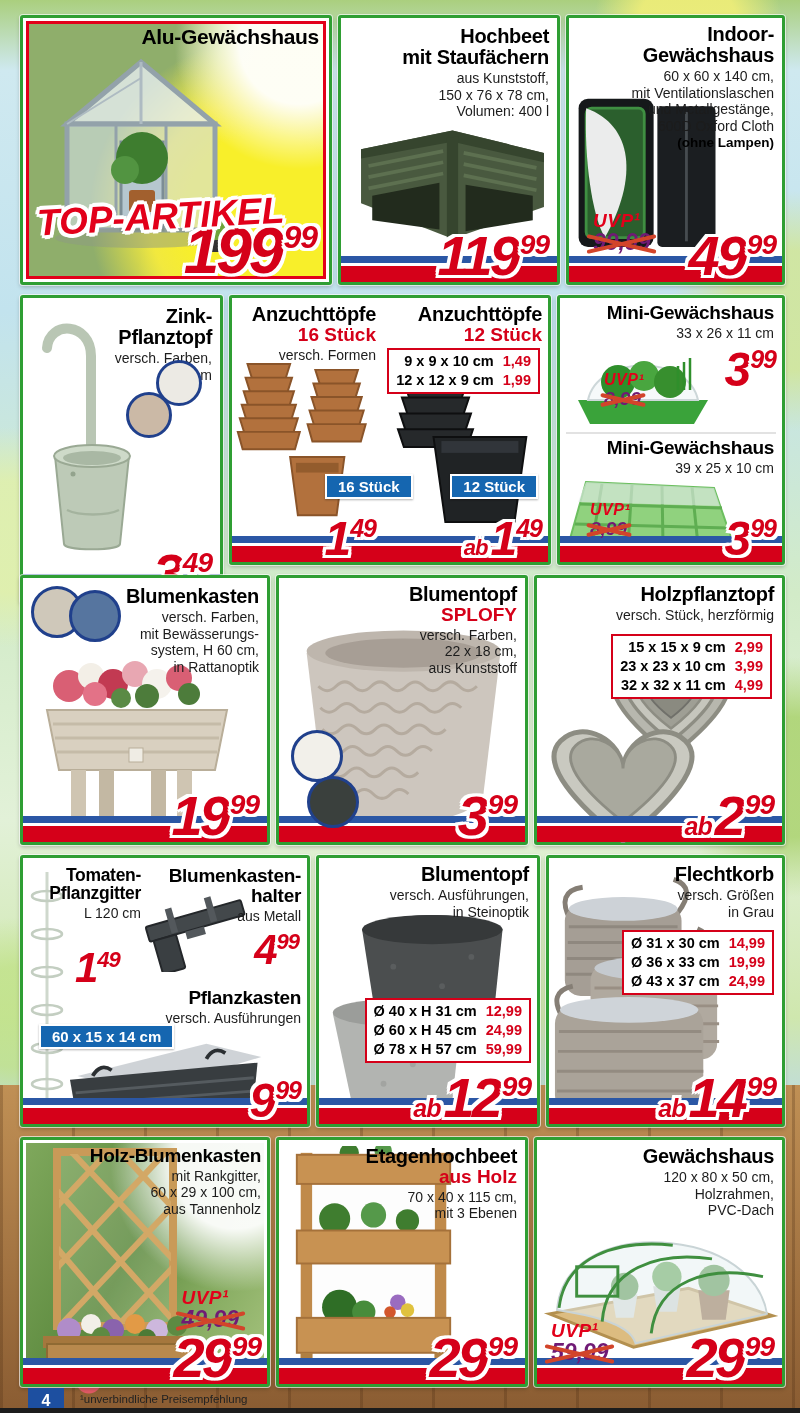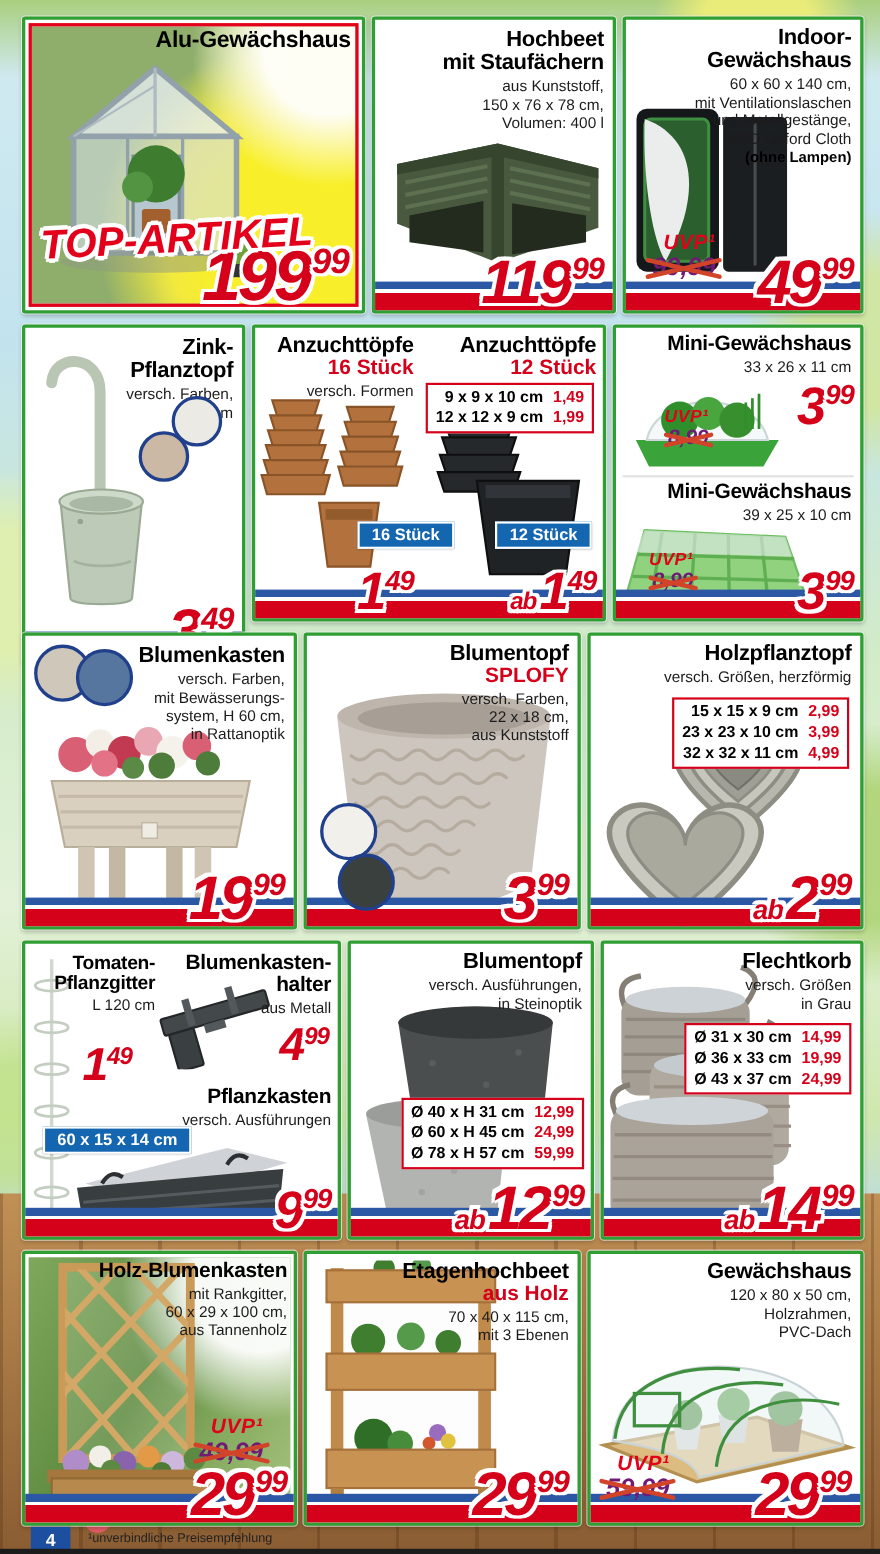--- a/index.html
+++ b/index.html
@@ -35,21 +35,21 @@
 .det{font-weight:normal;font-size:14px;color:#1c1c1c;white-space:pre-line;margin-top:2px;line-height:1.18}
 .note{font-weight:bold;font-size:13.5px;color:#000;margin-top:2px}
 .price{position:absolute;z-index:4;color:#d50019;font-style:italic;font-weight:bold;white-space:nowrap;line-height:.85;
   text-shadow:-3px -3px 0 #fff,3px -3px 0 #fff,-3px 3px 0 #fff,3px 3px 0 #fff,-3px 0 0 #fff,3px 0 0 #fff,0 -3px 0 #fff,0 3px 0 #fff}
 .price .e{font-size:56px;letter-spacing:-3px}
 .price .c{font-size:28px;position:relative;top:-21px;margin-left:2px;letter-spacing:-1px}
 .price .ab{font-size:25px;margin-right:3px;letter-spacing:-1px}
 .price.lg .e{font-size:64px}.price.lg .c{font-size:32px;top:-25px}
 .price.md .e{font-size:48px}.price.md .c{font-size:25px;top:-18px}.price.md .ab{font-size:22px}
 .price.sm .e{font-size:42px}.price.sm .c{font-size:22px;top:-15px}
-.uvp{position:absolute;z-index:4;text-align:right;line-height:1}
+.uvp{position:absolute;z-index:4;text-align:left;line-height:1}
 .uvp .lab{color:#e2001a;font-weight:bold;font-style:italic;font-size:19px;letter-spacing:.5px}
 .uvp .old{position:relative;display:inline-block;color:#701a75;font-weight:bold;font-style:italic;font-size:23px;margin-top:1px}
 .uvp .old::before,.uvp .old::after{content:"";position:absolute;left:-12%;width:124%;top:46%;height:4px;background:#d2442a;border-radius:2px}
 .uvp .old::before{transform:rotate(13deg)}.uvp .old::after{transform:rotate(-13deg)}
 .uvp.sm .lab{font-size:16px}.uvp.sm .old{font-size:19px}
 .ptable{position:absolute;z-index:4;background:#fff;border:2px solid #d50019;padding:2px 7px;line-height:1.3}
 .ptr{display:flex;justify-content:flex-end;gap:9px;font-weight:bold;font-size:14.5px;white-space:nowrap}
 .ptr .psz{color:#000}.ptr .ppr{color:#d50019}
 .badge{position:absolute;z-index:4;background:#1566b0;color:#fff;font-weight:bold;font-size:15px;padding:2px 11px;border:2px solid #fff;box-shadow:0 1px 2px rgba(0,0,0,.3);white-space:nowrap}
 .sw{position:absolute;z-index:3;border-radius:50%;border:3px solid #20408c}
@@ -333,21 +333,21 @@
   </svg>
   <div class="sw" style="left:12px;top:152px;width:52px;height:52px;background:#f2f0ea"></div>
   <div class="sw" style="left:28px;top:198px;width:52px;height:52px;background:#3a403d"></div>
   <div class="stripes"></div>
   <div class="price" style="right:8px;bottom:2px"><span class="e">3</span><span class="c">99</span></div>
 </div>
 
 <div class="card" style="left:534px;top:575px;width:251px;height:270px">
   <div class="tb" style="right:8px;top:6px">
     <div class="t1">Holzpflanztopf</div>
-    <div class="det">versch. Größen, herzförmig</div>
+    <div class="det">versch. Stück, herzförmig</div>
   </div>
   <svg class="img" style="left:4px;top:40px" width="210" height="225" viewBox="0 0 210 225">
     <defs>
         <path id="hp" d="M0,14 C0,2 -16,-7 -25,2 C-34,11 -18,28 0,42 C18,28 34,11 25,2 C16,-7 0,2 0,14 Z"></path>
       </defs>
     <use href="#hp" transform="translate(130,50) scale(2.1)" fill="#b7b7ae" stroke="#8d8d83" stroke-width="2"></use>
     <use href="#hp" transform="translate(130,54) scale(1.65)" fill="#c6c6bd" stroke="#8d8d83" stroke-width="2"></use>
     <use href="#hp" transform="translate(130,58) scale(1.25)" fill="#9f9f95" stroke="#8d8d83" stroke-width="2"></use>
     <use href="#hp" transform="translate(130,62) scale(0.9)" fill="#8a8a80" stroke="#70706a" stroke-width="2"></use>
     <use href="#hp" transform="translate(82,118) scale(2.5)" fill="#c9c9c0" stroke="#8d8d83" stroke-width="2"></use>

